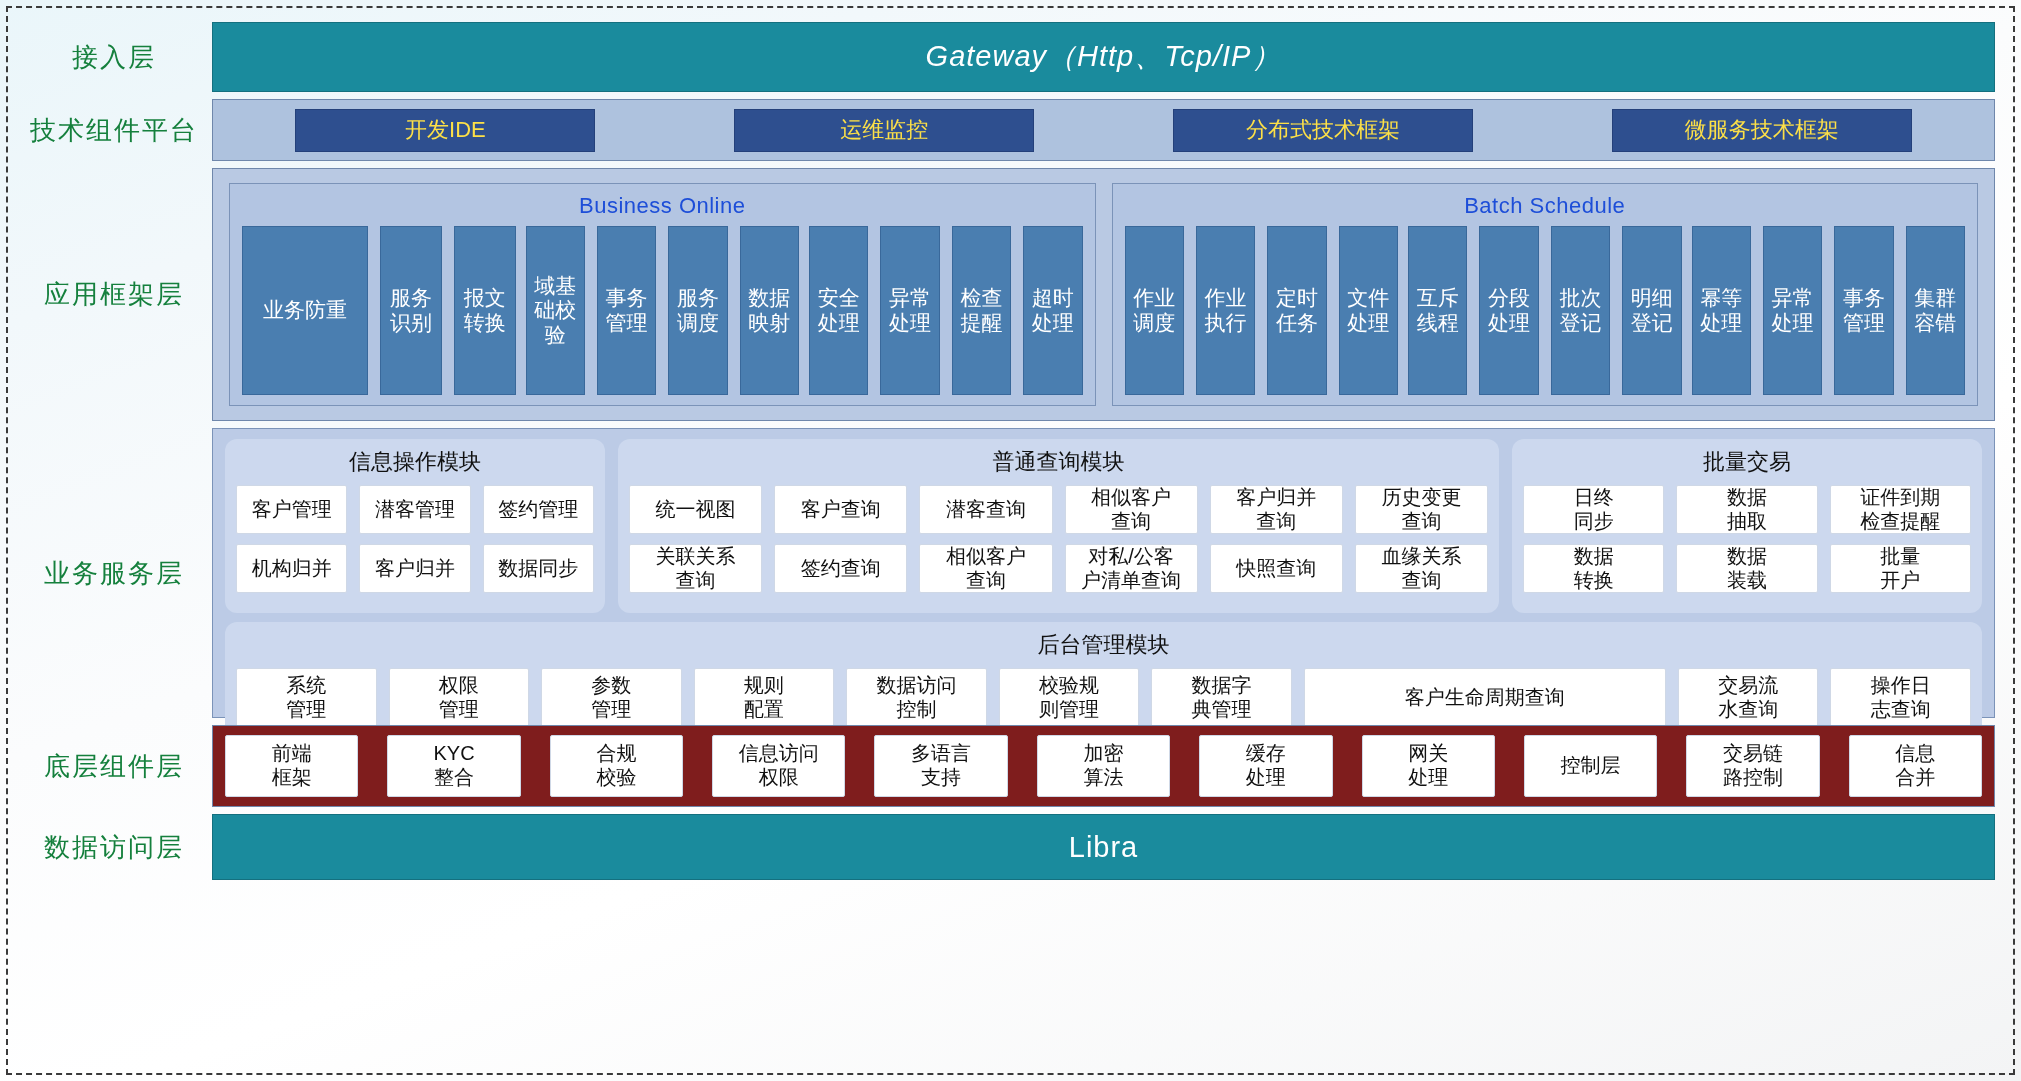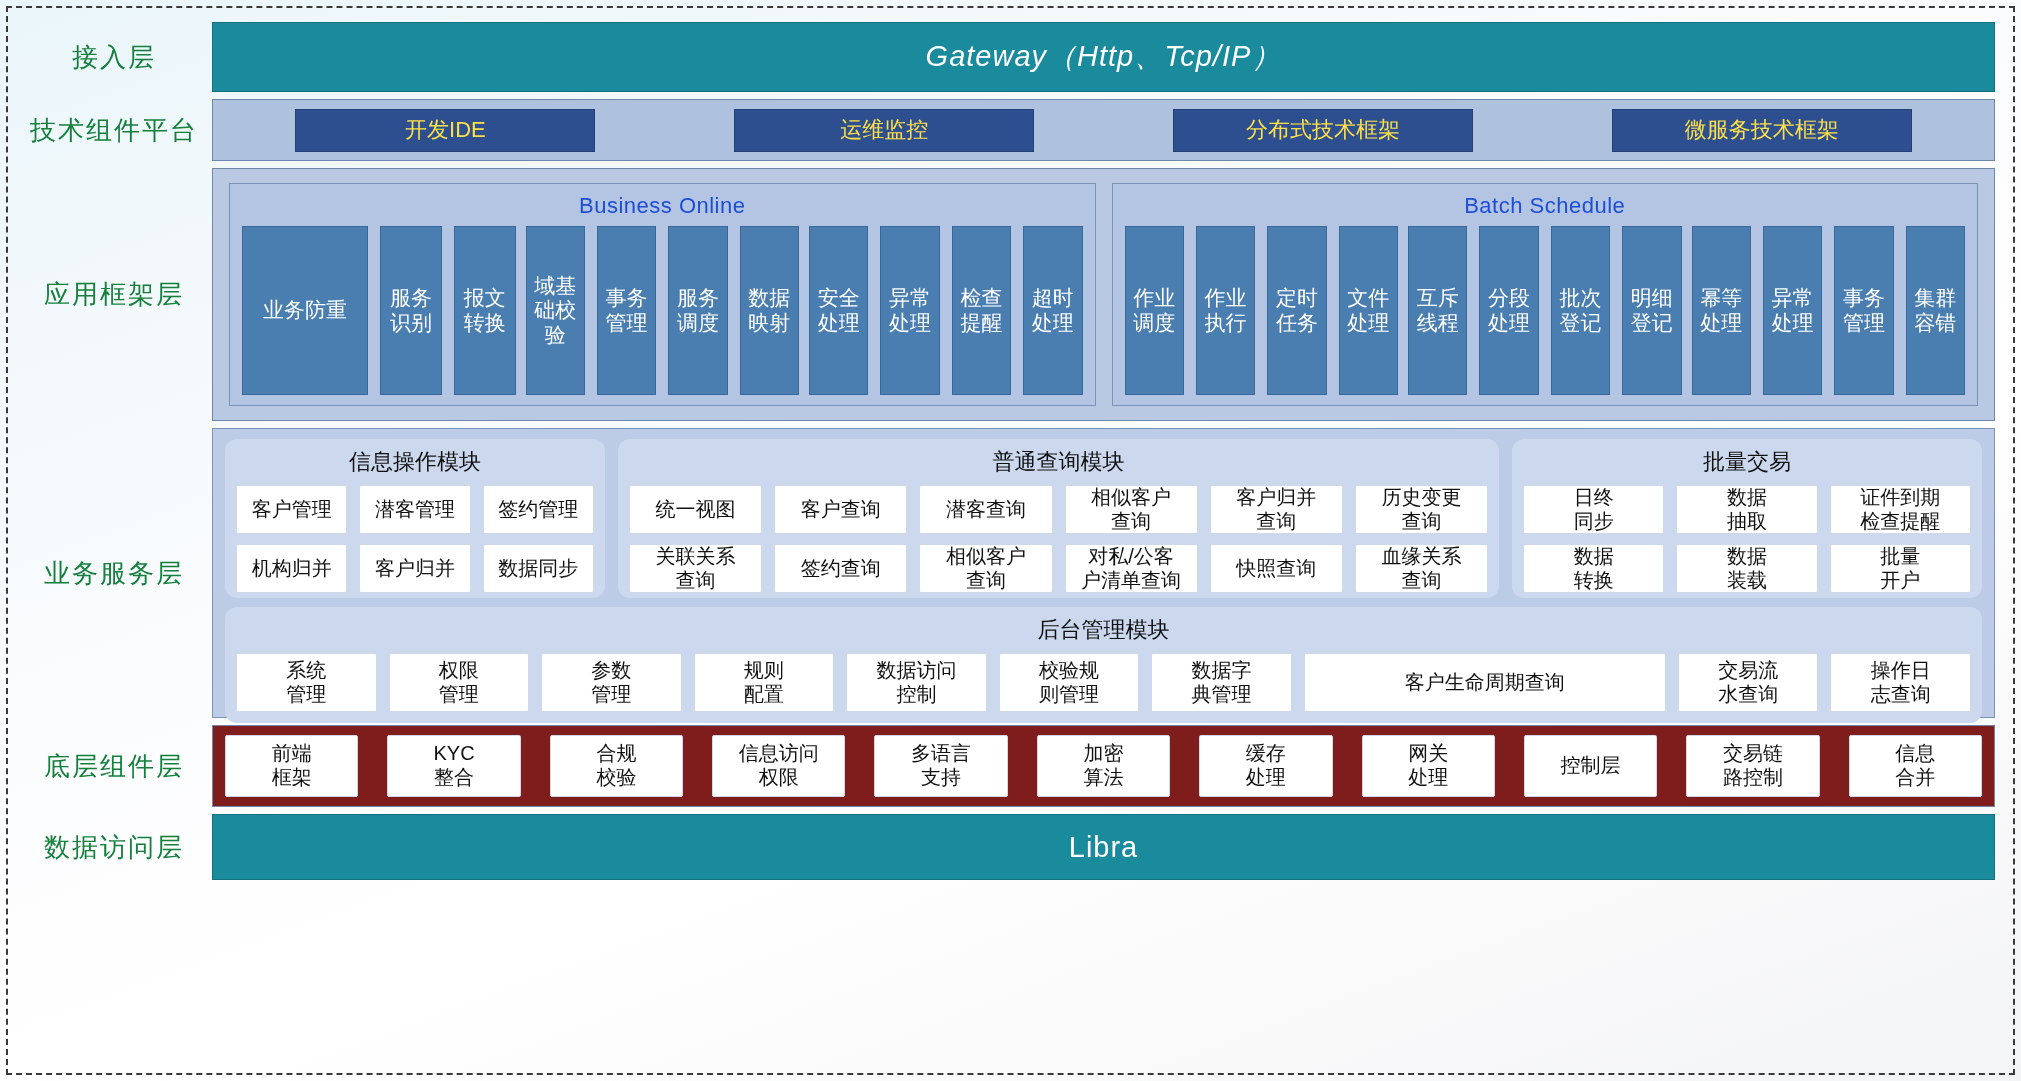--- a/index.html
+++ b/index.html
@@ -124,21 +124,21 @@
     border: 1px solid #7b93b8;
     display: flex; flex-direction: column;
     padding: 10px 12px;
     gap: 9px;
   }
   .bizrow1 { display: flex; gap: 13px; flex: 1 1 auto; }
   .bizmodule {
     background: #ccd8ee;
     border-radius: 12px;
     display: flex; flex-direction: column;
-    padding: 4px 11px 5px 11px;
+    padding: 4px 11px 20px 11px;
   }
   .mod-info { flex: 0 0 380px; }
   .mod-query { flex: 1 1 auto; }
   .mod-batch { flex: 0 0 470px; }
   .modtitle {
     text-align: center;
     font-size: 22px;
     color: #111;
     padding: 4px 0 8px 0;
   }

